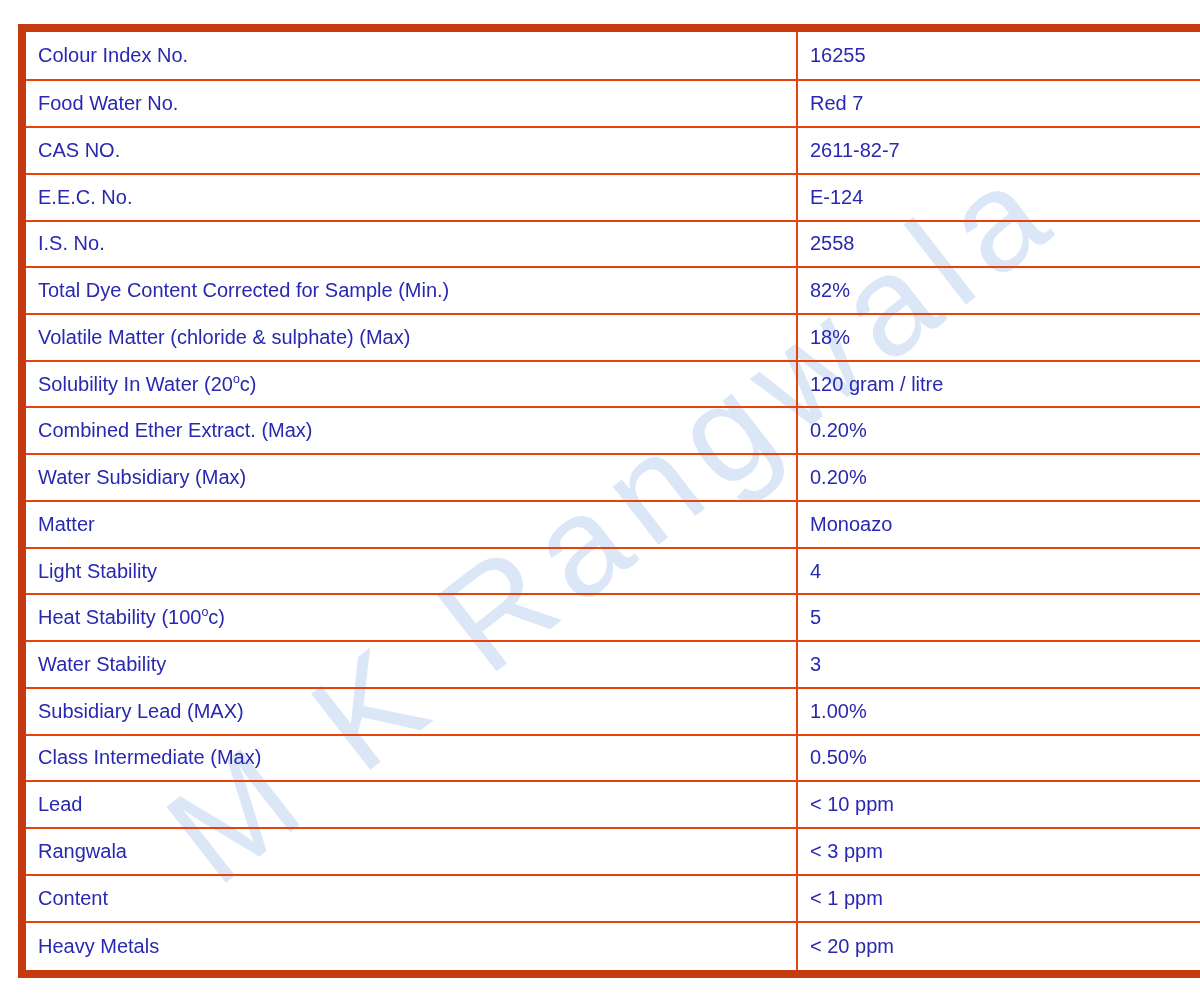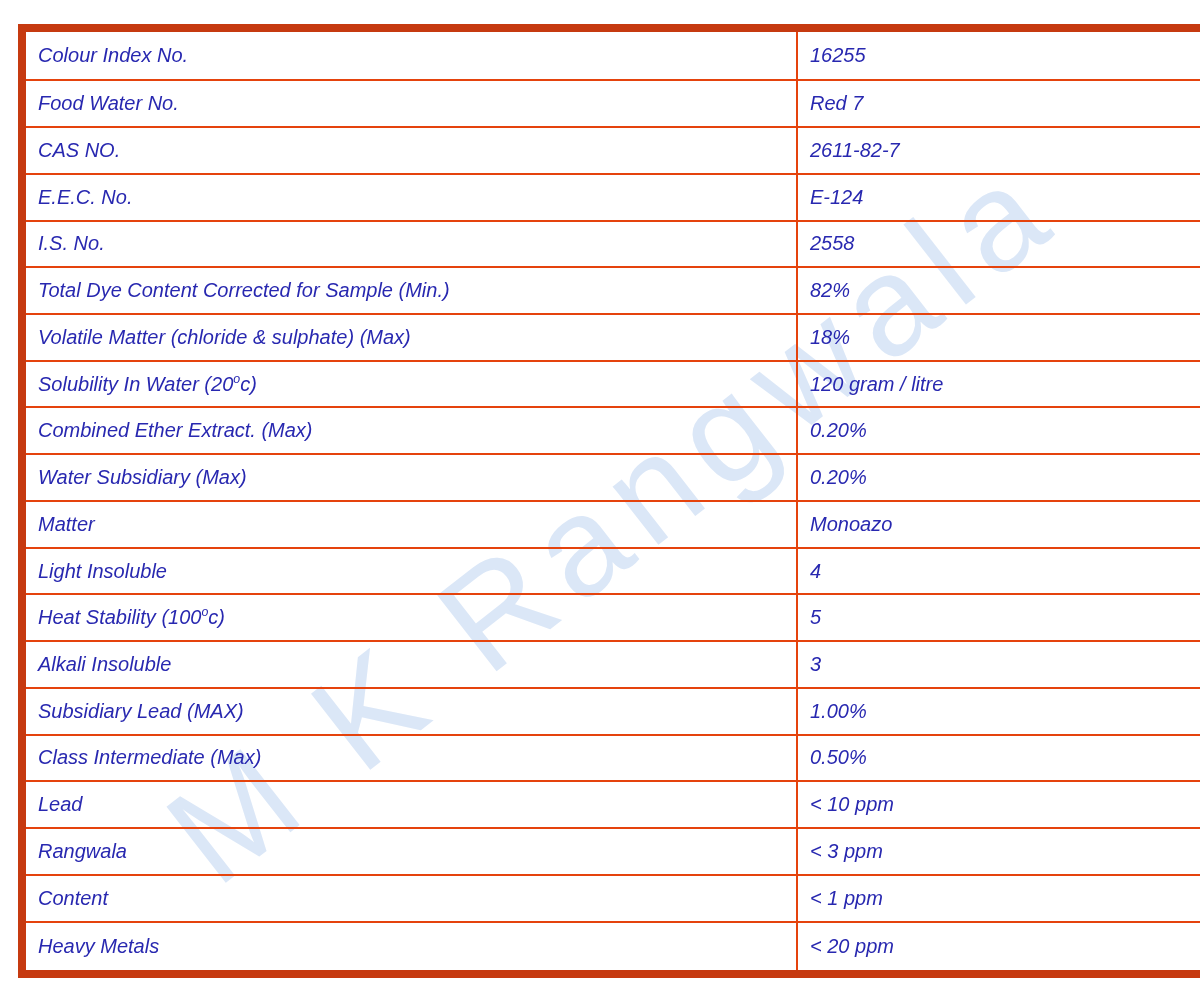--- a/index.html
+++ b/index.html
@@ -42,21 +42,20 @@
   }
   table.spec-table td {
     border: 2px solid var(--grid-line, #e5430d);
     font-size: 20px;
     color: var(--text-color, #2828b0);
     vertical-align: middle;
     padding: 0 6px 0 12px;
     overflow: hidden;
     white-space: nowrap;
     background: transparent;
-    font-style: italic;
   }
   td.col-label { width: 752px; }
   td.col-value { width: 396px; padding-left: 10px; }
   td sup {
     font-size: 0.62em;
     line-height: 0;
   }
 </style>
 </head>
 <body>
@@ -104,29 +103,29 @@
         </tr>
         <tr>
           <td class="col-label">Water Subsidiary (Max)</td>
           <td class="col-value">0.20%</td>
         </tr>
         <tr>
           <td class="col-label">Matter</td>
           <td class="col-value">Monoazo</td>
         </tr>
         <tr>
-          <td class="col-label">Light Insoluble</td>
+          <td class="col-label">Light Stability</td>
           <td class="col-value">4</td>
         </tr>
         <tr>
           <td class="col-label">Heat Stability (100<sup>o</sup>c)</td>
           <td class="col-value">5</td>
         </tr>
         <tr>
-          <td class="col-label">Alkali Insoluble</td>
+          <td class="col-label">Water Stability</td>
           <td class="col-value">3</td>
         </tr>
         <tr>
           <td class="col-label">Subsidiary Lead (MAX)</td>
           <td class="col-value">1.00%</td>
         </tr>
         <tr>
           <td class="col-label">Class Intermediate (Max)</td>
           <td class="col-value">0.50%</td>
         </tr>

